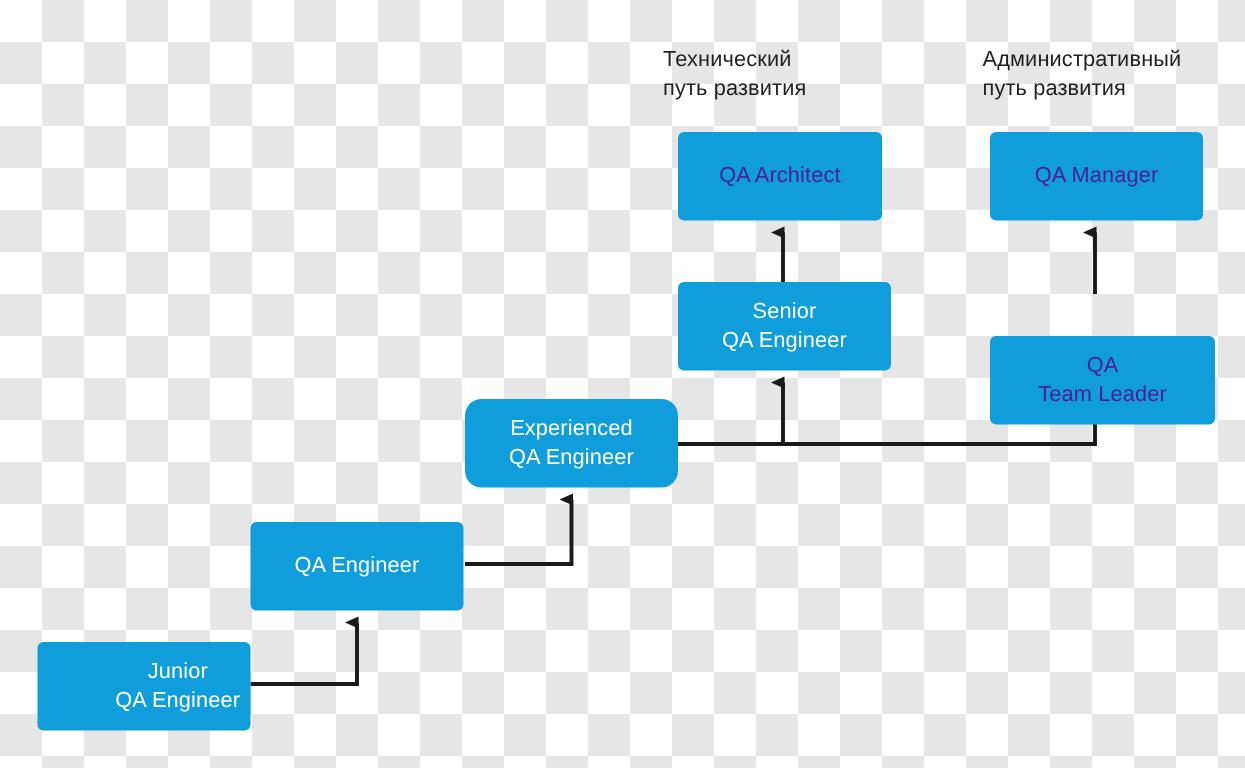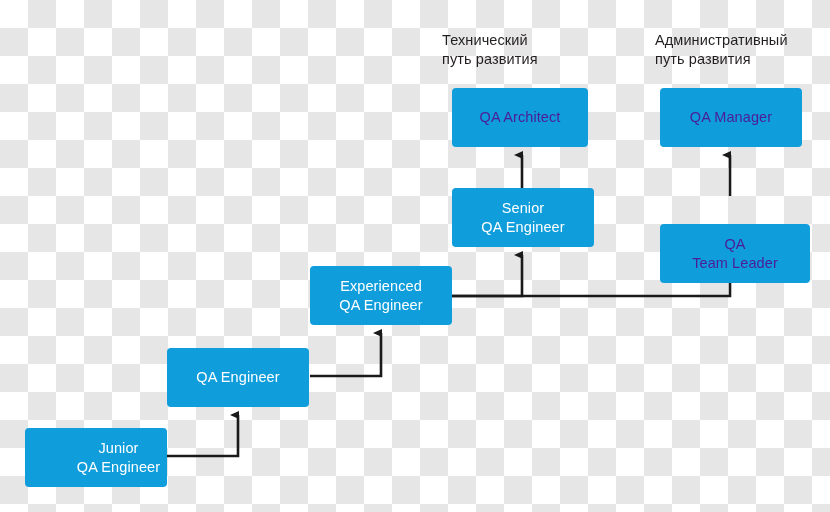--- a/index.html
+++ b/index.html
@@ -83,20 +83,20 @@
   <div class="col-header" style="left:623px; top:31px; width:176px;padding-left:32px;">Административный
 путь развития</div>
 
   <div id="nodes">
       <div class="node-box" style="left: 452px; top: 88px; width: 136px; height: 59px; background: rgb(15, 157, 220); color: #4c1d95;">QA Architect</div>
       <div class="node-box" style="left: 660px; top: 88px; width: 142px; height: 59px; background: rgb(15, 157, 220); color: #4c1d95;">QA Manager</div>
       <div class="node-box" style="left: 452px; top: 188px; width: 142px; height: 59px; background: rgb(15, 157, 220); color: rgb(255, 255, 255);">Senior
 QA Engineer</div>
       <div class="node-box" style="left: 660px; top: 188px; width: 150px; height: 59px; background: rgb(15, 157, 220); color: #4c1d95; margin-top: 36px;">QA
 Team Leader</div>
-      <div class="node-box" style="left: 310px; top: 266px; width: 142px; height: 59px; background: rgb(15, 157, 220); color: rgb(255, 255, 255);">Experienced
+      <div class="node-box" style="left: 310px; top: 266px; width: 142px; height: 59px; background: rgb(15, 157, 220); color: rgb(255, 255, 255); border-radius: 11px;">Experienced
 QA Engineer</div>
       <div class="node-box" style="left: 167px; top: 348px; width: 142px; height: 59px; background: rgb(15, 157, 220); color: rgb(255, 255, 255);">QA Engineer</div>
       <div class="node-box" style="left: 25px; top: 428px; width: 142px; height: 59px; background: rgb(15, 157, 220); color: rgb(255, 255, 255); padding-left: 45px;">Junior
 QA Engineer</div>
     </div>
 
 </div>
 
 </body></html>

